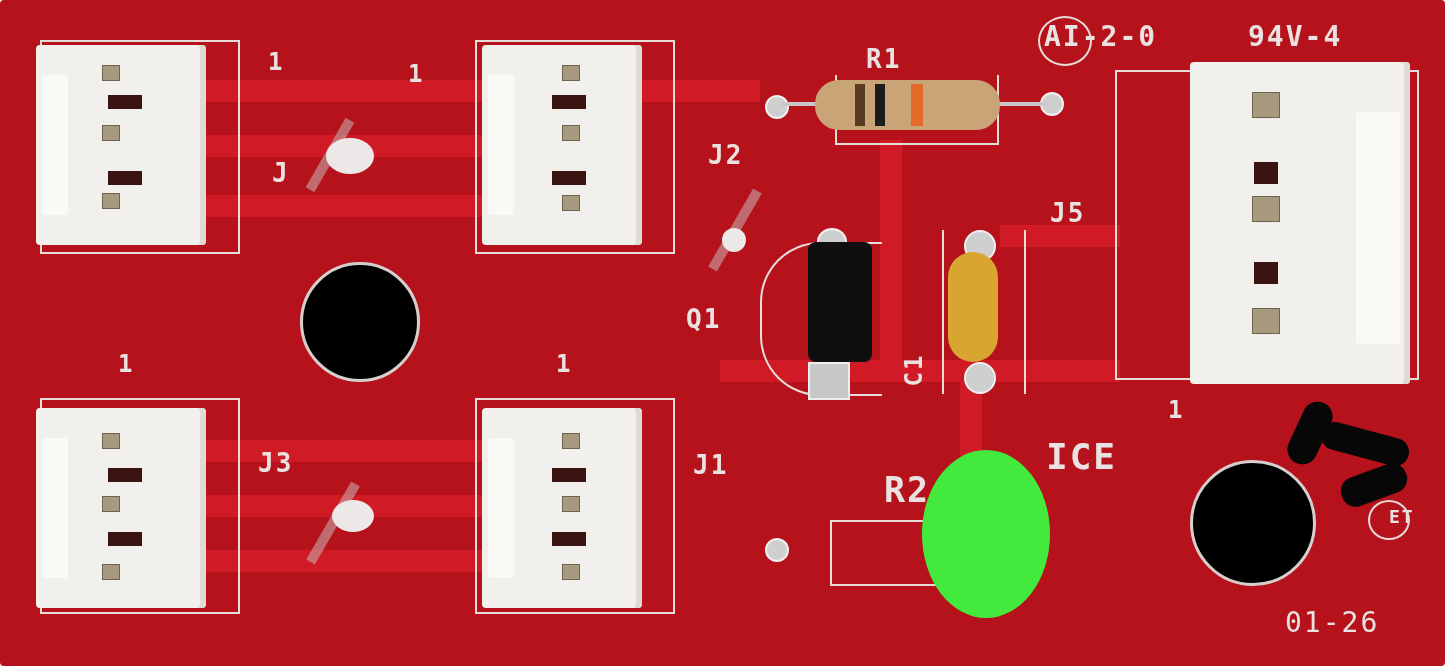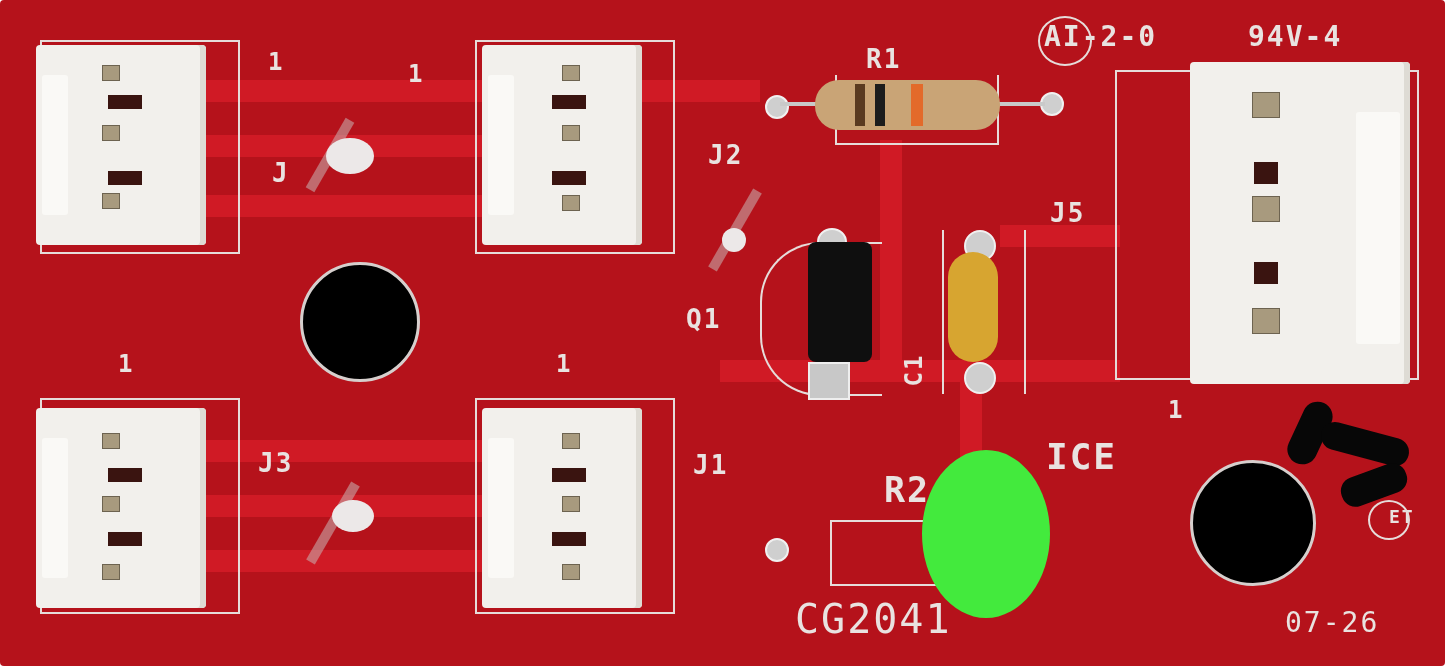--- a/index.html
+++ b/index.html
@@ -135,17 +135,16 @@
   <div class="silk" style="left:1050px;top:198px;font-size:26px;">J5</div>
   <div class="silk" style="left:866px;top:44px;font-size:26px;">R1</div>
   <div class="silk" style="left:848px;top:470px;font-size:35px;margin-left:36px;">R2</div>
   <div class="silk" style="left:686px;top:304px;font-size:26px;">Q1</div>
   <div class="silk" style="left:898px;top:356px;font-size:24px;transform:rotate(-90deg);">C1</div>
   <div class="silk" style="left:1046px;top:436px;font-size:36px;">ICE</div>
 
   <div class="silk" style="left:1044px;top:20px;font-size:28px;">AI-2-0</div>
   <div style="position:absolute;left:1038px;top:16px;width:50px;height:46px;border:2px solid #e6dcda;border-radius:50%;"></div>
   <div class="silk" style="left:1248px;top:20px;font-size:28px;">94V-4</div>
-  <div class="silk" style="left:795px;top:596px;font-size:40px;font-weight:normal;">CG2041</div>
-  <div class="silk" style="left:1285px;top:606px;font-size:28px;font-weight:normal;">07-26</div>
+  <div class="silk" style="left:1285px;top:606px;font-size:28px;font-weight:normal;">01-26</div>
   <div class="silk" style="left:1374px;top:506px;font-size:18px;margin-left:15px;">ET</div>
   <div style="position:absolute;left:1368px;top:500px;width:38px;height:36px;border:2px solid #e6dcda;border-radius:50%;"></div>
 </div>
 
 </body></html>

